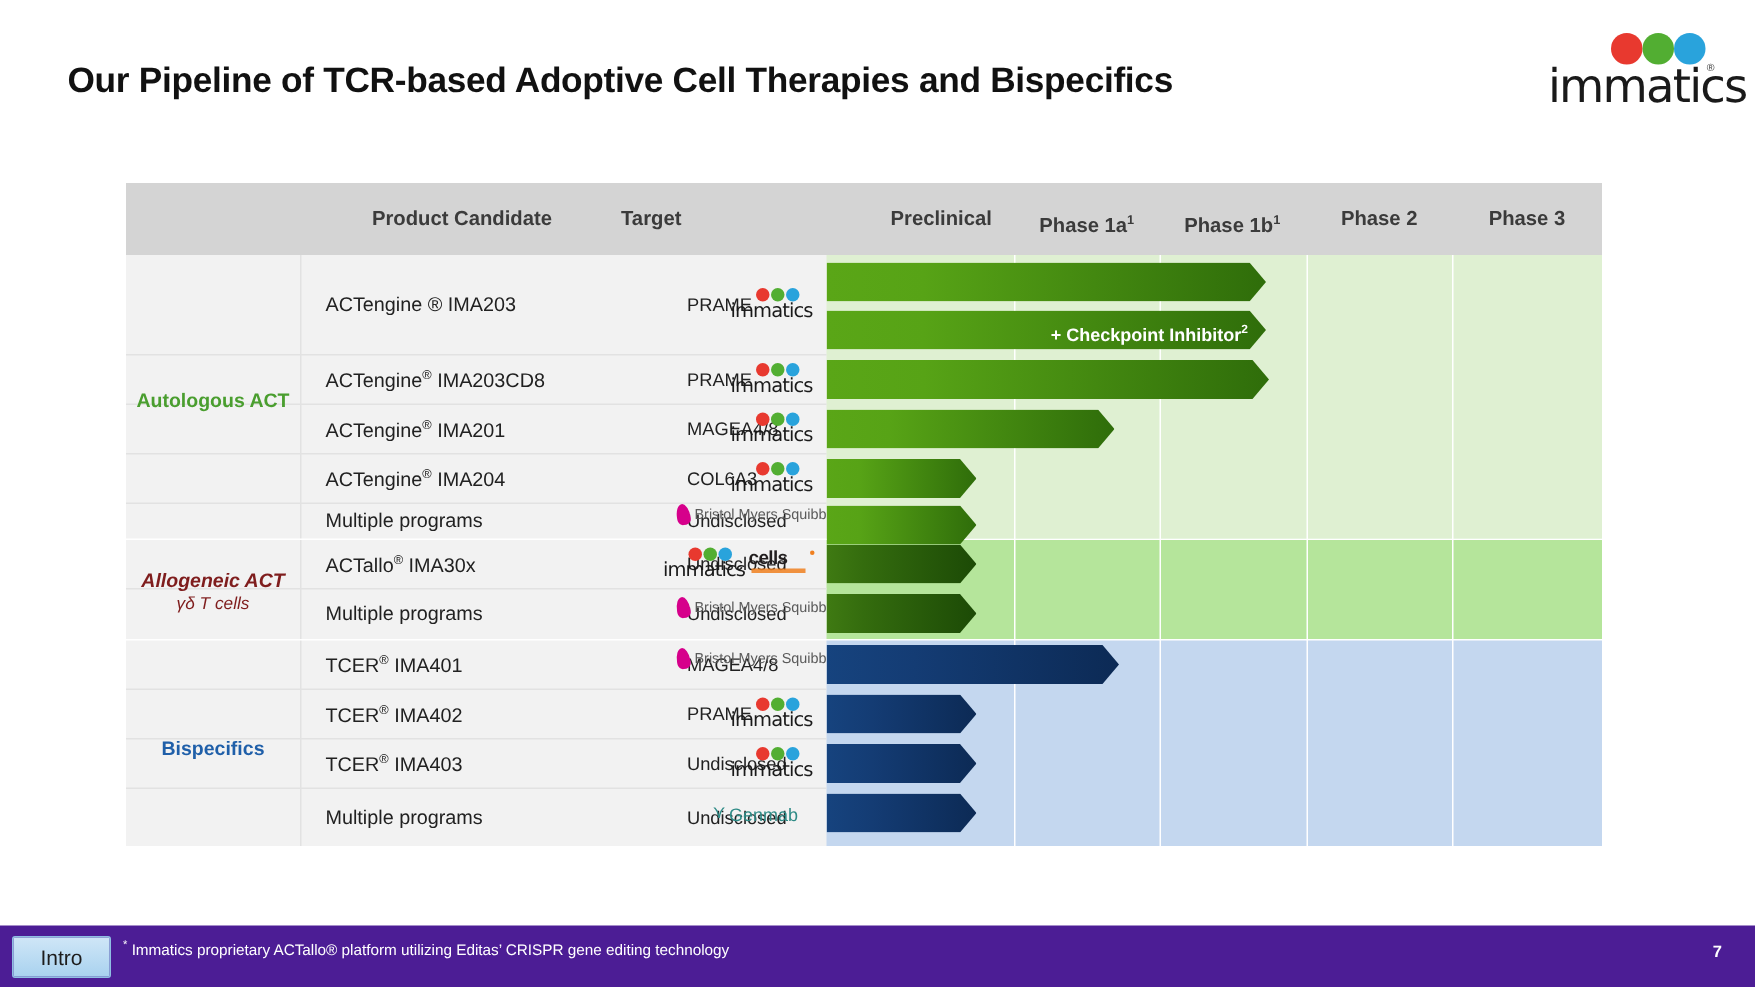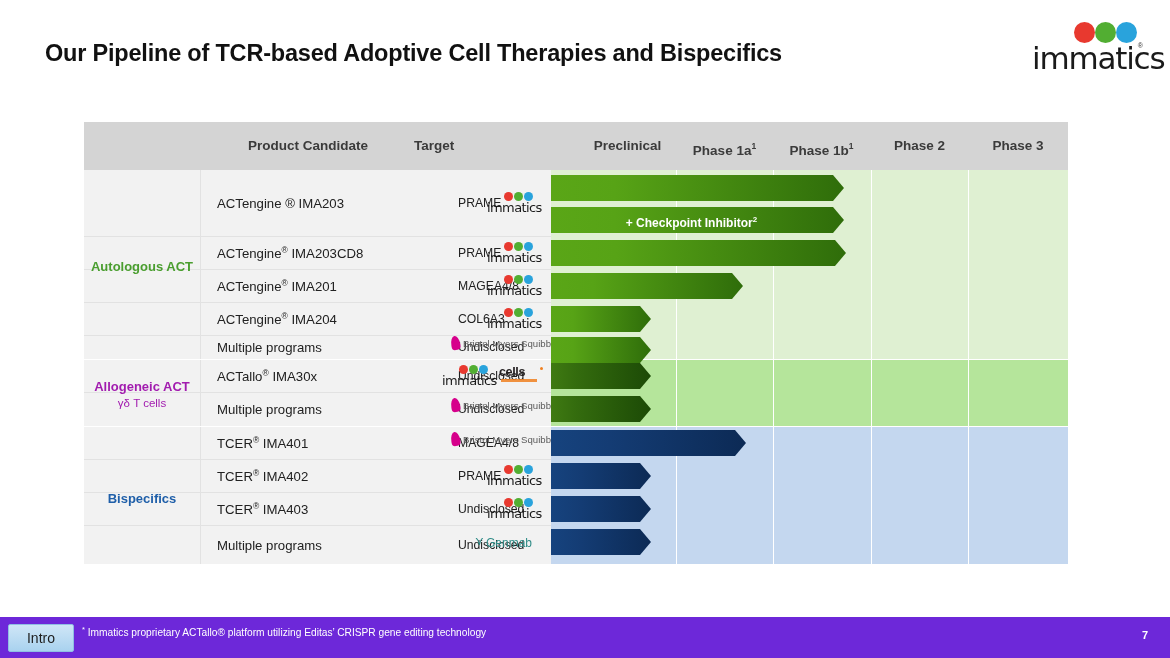--- a/index.html
+++ b/index.html
@@ -63,21 +63,21 @@
   .row-sep{position:absolute;left:0;width:467px;height:1px;background:#e2e2e2;}
   .band-sep{position:absolute;left:0;width:984px;height:1px;background:#ffffff;}
 
   
   .modality{
     position:absolute;left:0;width:116px;text-align:center;
     font-size:13px;font-weight:bold;line-height:1.35;
   }
   .modality .sub{display:block;font-size:11.5px;font-weight:normal;}
   .mod-auto{color:#4a9e2f;}
-  .mod-allo{color:#a21caf;}
+  .mod-allo{color:#7f1d1d;font-style:italic;}
   .mod-bisp{color:#1f5fa9;}
 
   
   .mod-divider{position:absolute;left:116px;width:1px;background:#e2e2e2;}
 
   
   .drow{position:absolute;left:116px;width:351px;}
   .drow .candidate{
     position:absolute;left:17px;top:50%;transform:translateY(-50%);
     font-size:13.2px;color:#212121;white-space:nowrap;
@@ -133,28 +133,28 @@
   
   .bar{
     position:absolute;height:26px;
     clip-path:polygon(0 0, calc(100% - 11px) 0, 100% 50%, calc(100% - 11px) 100%, 0 100%);
   }
   .bar.green{background:linear-gradient(90deg,#5aa617 0%,#57a316 22%,#2f6d0a 100%);}
   .bar.darkgreen{background:linear-gradient(90deg,#3f7a12 0%,#346c0e 25%,#1c4a06 100%);}
   .bar.blue{background:linear-gradient(90deg,#16437e 0%,#143c74 30%,#0c2a55 100%);}
   .bar .barlabel{
     position:absolute;left:0;right:12px;top:0;height:40px;line-height:26px;
-    text-align:center;color:#ffffff;font-size:12px;font-weight:bold;
+    text-align:right;color:#ffffff;font-size:12px;font-weight:bold;
     white-space:nowrap;
   }
   .bar .barlabel sup{font-size:8px;}
 
   
   .footer{
-    position:absolute;left:0;bottom:0;width:1170px;height:41px;background:#6d28d9;
+    position:absolute;left:0;bottom:0;width:1170px;height:41px;background:#4c1d95;
   }
   .intro-btn{
     position:absolute;left:8px;top:7px;width:64px;height:26px;
     background:linear-gradient(180deg,#cfe6f7 0%,#a9d2ef 100%);
     border:1px solid #8fbfe3;border-radius:2px;
     font-size:14px;color:#1d1d1d;text-align:center;line-height:26px;
   }
   .foot-note{
     position:absolute;left:82px;top:5px;width:960px;
     font-size:10.2px;color:#ffffff;line-height:15px;

